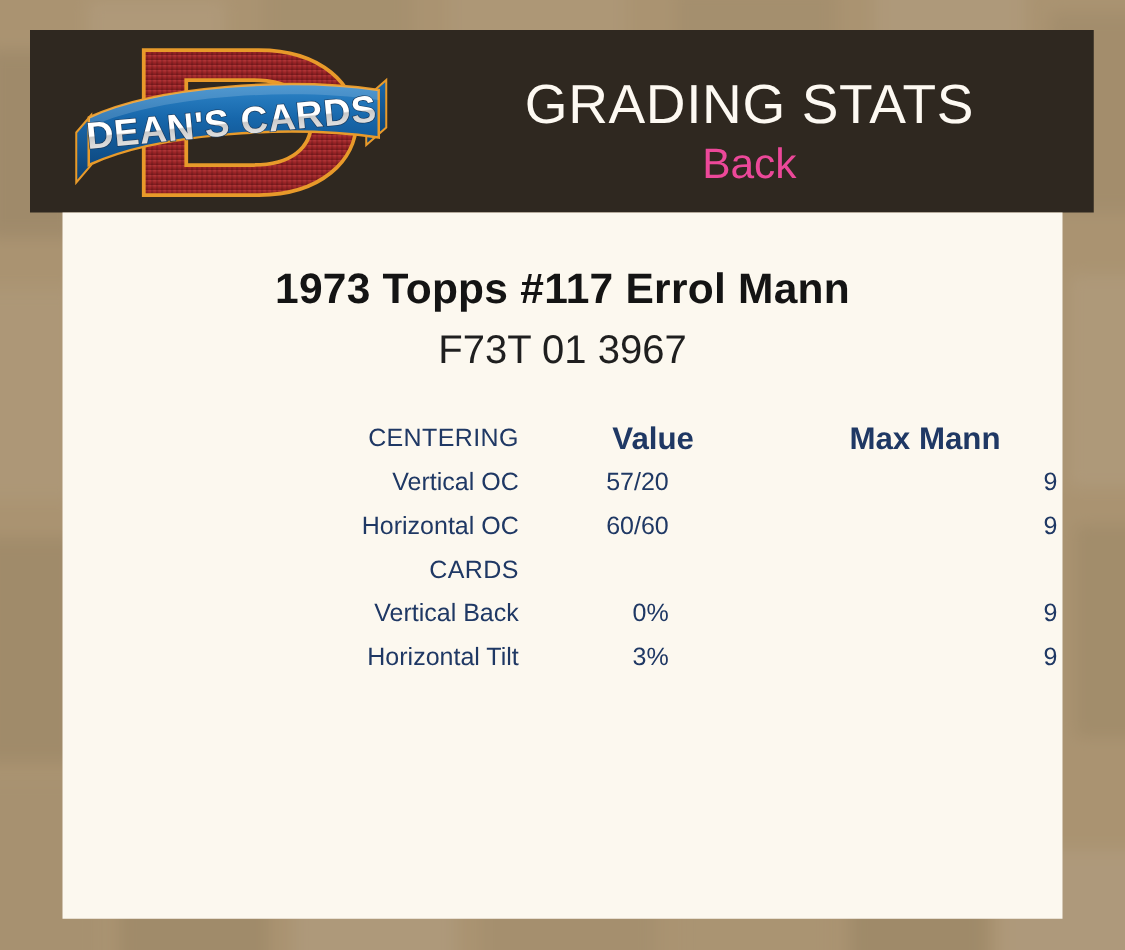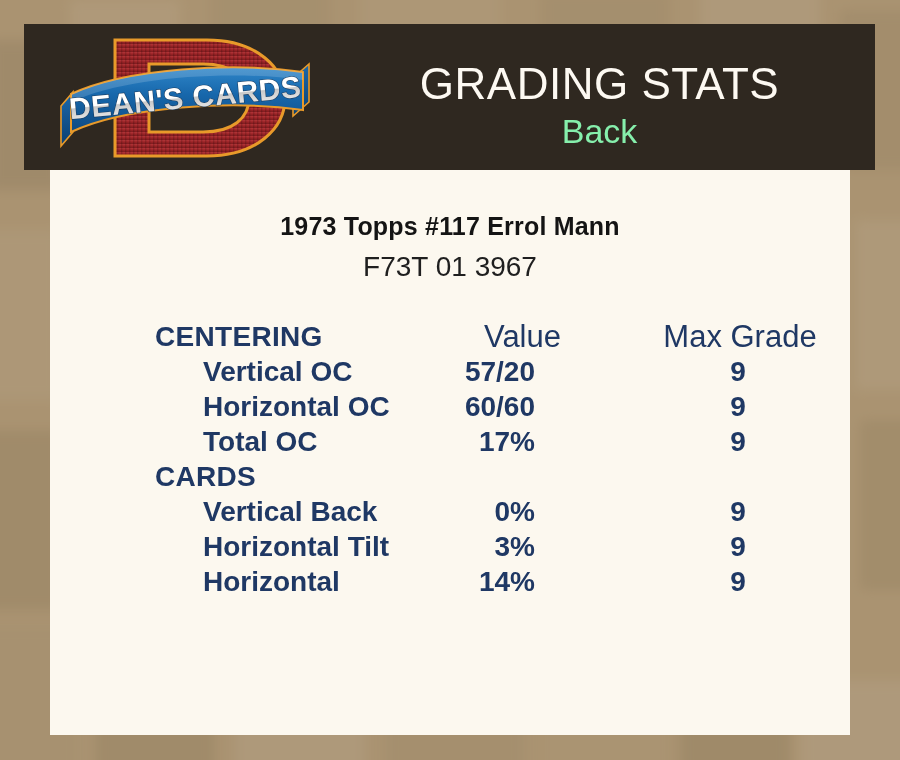--- a/index.html
+++ b/index.html
@@ -67,76 +67,77 @@
     justify-content: center;
   }
   #header-title {
     color: #fdf9f2;
     font-size: 44px;
     font-weight: 400;
     letter-spacing: 0.5px;
     line-height: 1.05;
   }
   #header-subtitle {
-    color: #86efac;
+    color: #ec4899;
     font-size: 34px;
     font-weight: 400;
     line-height: 1.35;
     margin-top: 2px;
   }
 
   
   #content-panel {
     position: absolute;
     left: 50px;
     top: 170px;
     width: 800px;
     height: 565px;
     background: #fcf8ef;
   }
 
   #card-title {
     text-align: center;
     color: #141414;
-    font-size: 25px;
+    font-size: 34px;
     font-weight: bold;
     margin-top: 42px;
     letter-spacing: 0.2px;
   }
   #card-serial {
     text-align: center;
     color: #1f1f1f;
-    font-size: 28px;
+    font-size: 32px;
     font-weight: 400;
     margin-top: 10px;
   }
 
   
   #stats-table {
     margin: 36px 0 0 0;
     width: 800px;
     border-collapse: collapse;
   }
   #stats-table col.c-label { width: 365px; }
   #stats-table col.c-value { width: 215px; }
   #stats-table col.c-grade { width: 220px; }
 
   #stats-table th,
   #stats-table td {
     padding: 0;
     color: #1f3864;
-    font-size: 28px;
-    font-weight: 700;
+    font-size: 20px;
+    font-weight: 400;
     line-height: 35px;
     height: 35px;
     vertical-align: middle;
+    text-align: right;
   }
   #stats-table th.col-head {
-    font-weight: normal;
-    font-size: 31px;
+    font-weight: bold;
+    font-size: 25px;
     text-align: center;
   }
   th.section-head {
     font-weight: bold;
     font-size: 23px;
     text-align: left;
     padding-left: 105px !important;
     letter-spacing: 0.3px;
   }
   td.stat-label {
@@ -239,53 +240,43 @@
   <table id="stats-table">
     <colgroup>
       <col class="c-label">
         <col class="c-value">
         <col class="c-grade">
     </colgroup>
     <tbody id="stats-body">
         <tr>
           <th class="section-head">CENTERING</th>
           <th class="col-head">Value</th>
-          <th class="col-head">Max Grade</th>
+          <th class="col-head">Max Mann</th>
         </tr>
         <tr>
           <td class="stat-label">Vertical OC</td>
           <td class="stat-value">57/20</td>
           <td class="stat-grade">9</td>
         </tr>
         <tr>
           <td class="stat-label">Horizontal OC</td>
           <td class="stat-value">60/60</td>
-          <td class="stat-grade">9</td>
-        </tr>
-        <tr>
-          <td class="stat-label">Total OC</td>
-          <td class="stat-value">17%</td>
           <td class="stat-grade">9</td>
         </tr>
         <tr>
           <th class="section-head">CARDS</th>
           <th class="col-head"></th>
           <th class="col-head"></th>
         </tr>
         <tr>
           <td class="stat-label">Vertical Back</td>
           <td class="stat-value">0%</td>
           <td class="stat-grade">9</td>
         </tr>
         <tr>
           <td class="stat-label">Horizontal Tilt</td>
           <td class="stat-value">3%</td>
           <td class="stat-grade">9</td>
         </tr>
-        <tr>
-          <td class="stat-label">Horizontal</td>
-          <td class="stat-value">14%</td>
-          <td class="stat-grade">9</td>
-        </tr>
       </tbody>
   </table>
 
 </div>
 
 </body></html>

